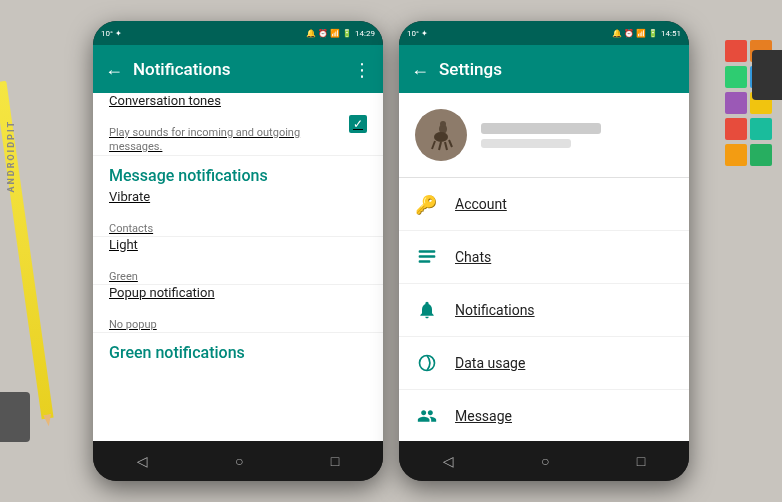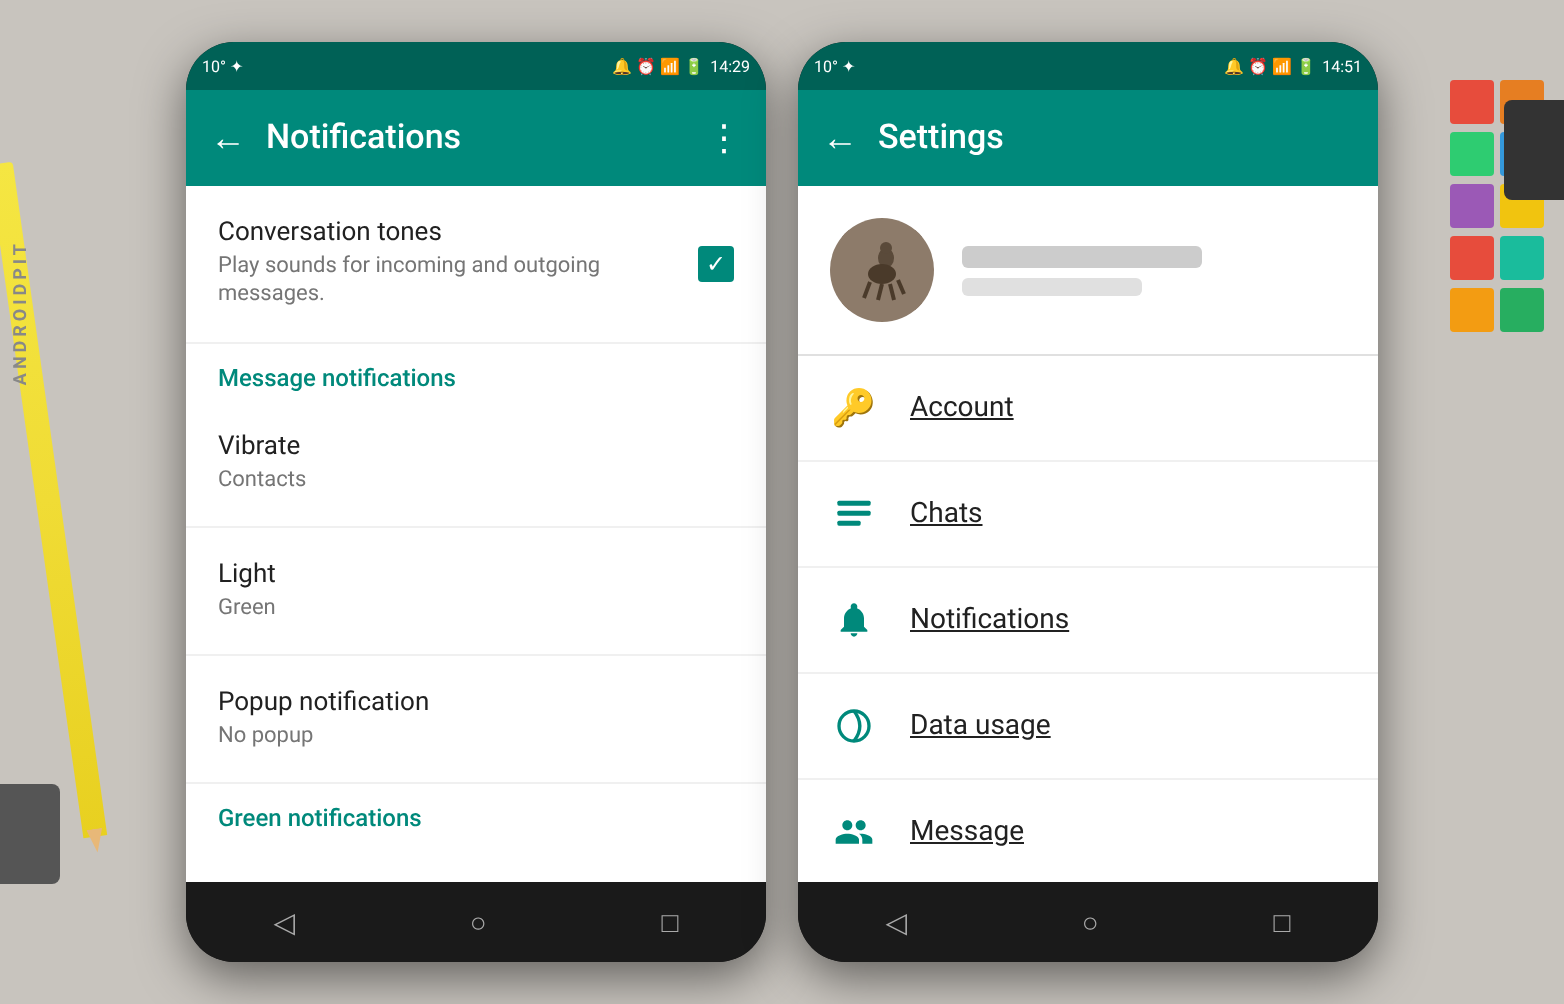--- a/index.html
+++ b/index.html
@@ -178,43 +178,44 @@
     .screen-content {
       flex: 1;
       background: white;
       overflow: hidden;
       display: flex;
       flex-direction: column;
     }
 
     
     .setting-item {
-      padding: 16px 16px;
+      padding: 0 16px;
       border-bottom: 1px solid #f0f0f0;
+      text-decoration: underline;
     }
     .setting-item-row {
       display: flex;
       align-items: center;
       justify-content: space-between;
     }
     .setting-title {
       font-size: 13px;
       color: #212121;
       font-weight: 400;
     }
     .setting-subtitle {
       font-size: 11px;
       color: #757575;
-      margin-top: 2px;
+      margin-top: 18px;
       line-height: 1.3;
     }
 
     .section-header {
       padding: 10px 16px 4px 16px;
-      font-size: 12px;
+      font-size: 16px;
       color: #00897b;
       font-weight: 500;
     }
 
     
     .checkbox-teal {
       width: 18px;
       height: 18px;
       background: #00897b;
       border-radius: 2px;

